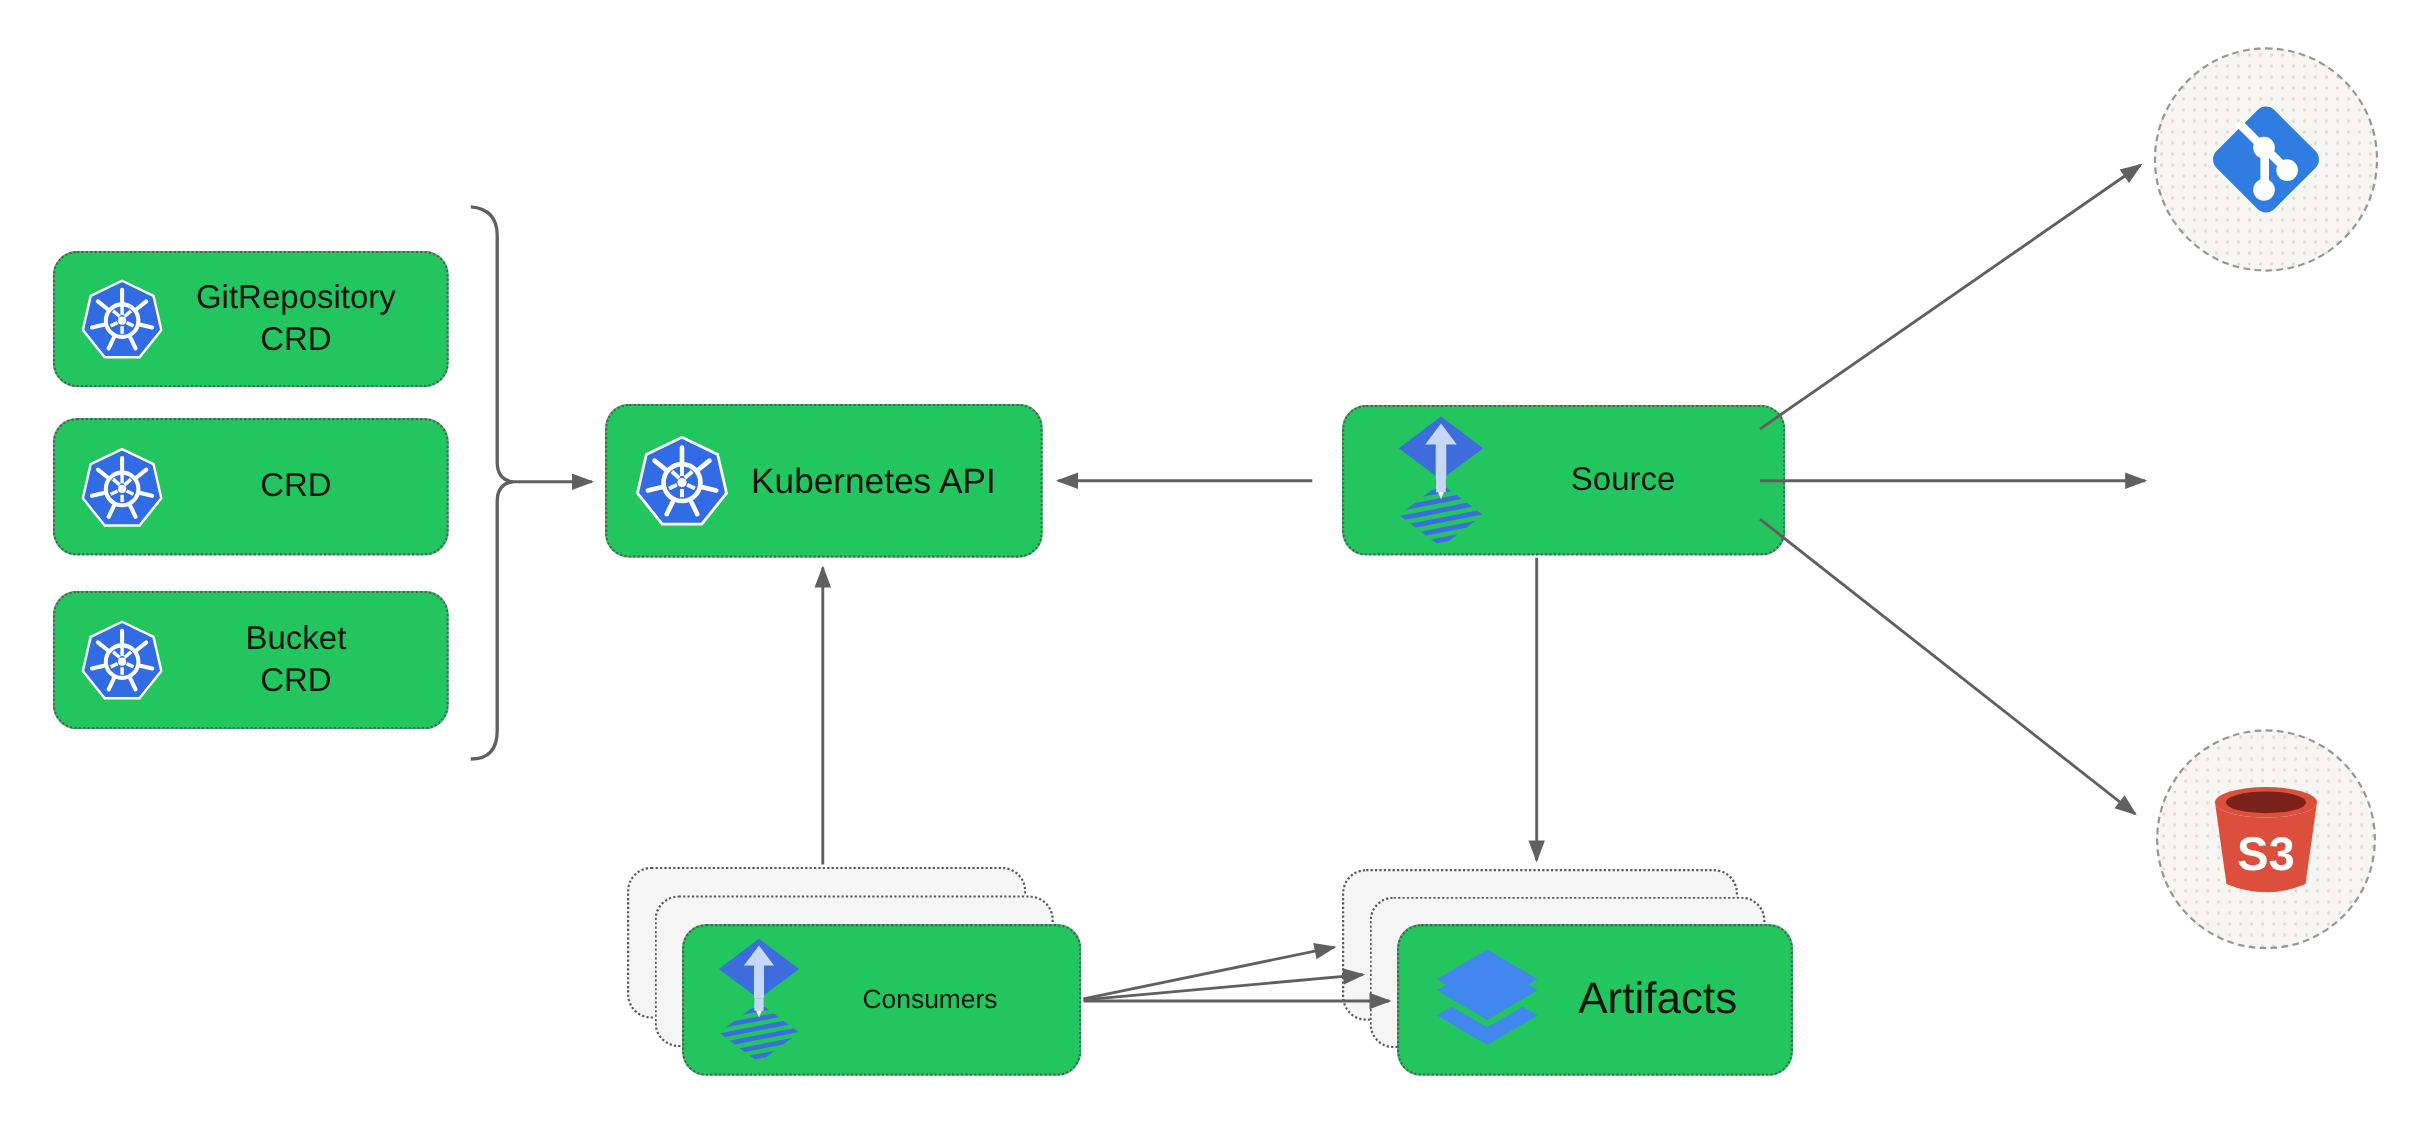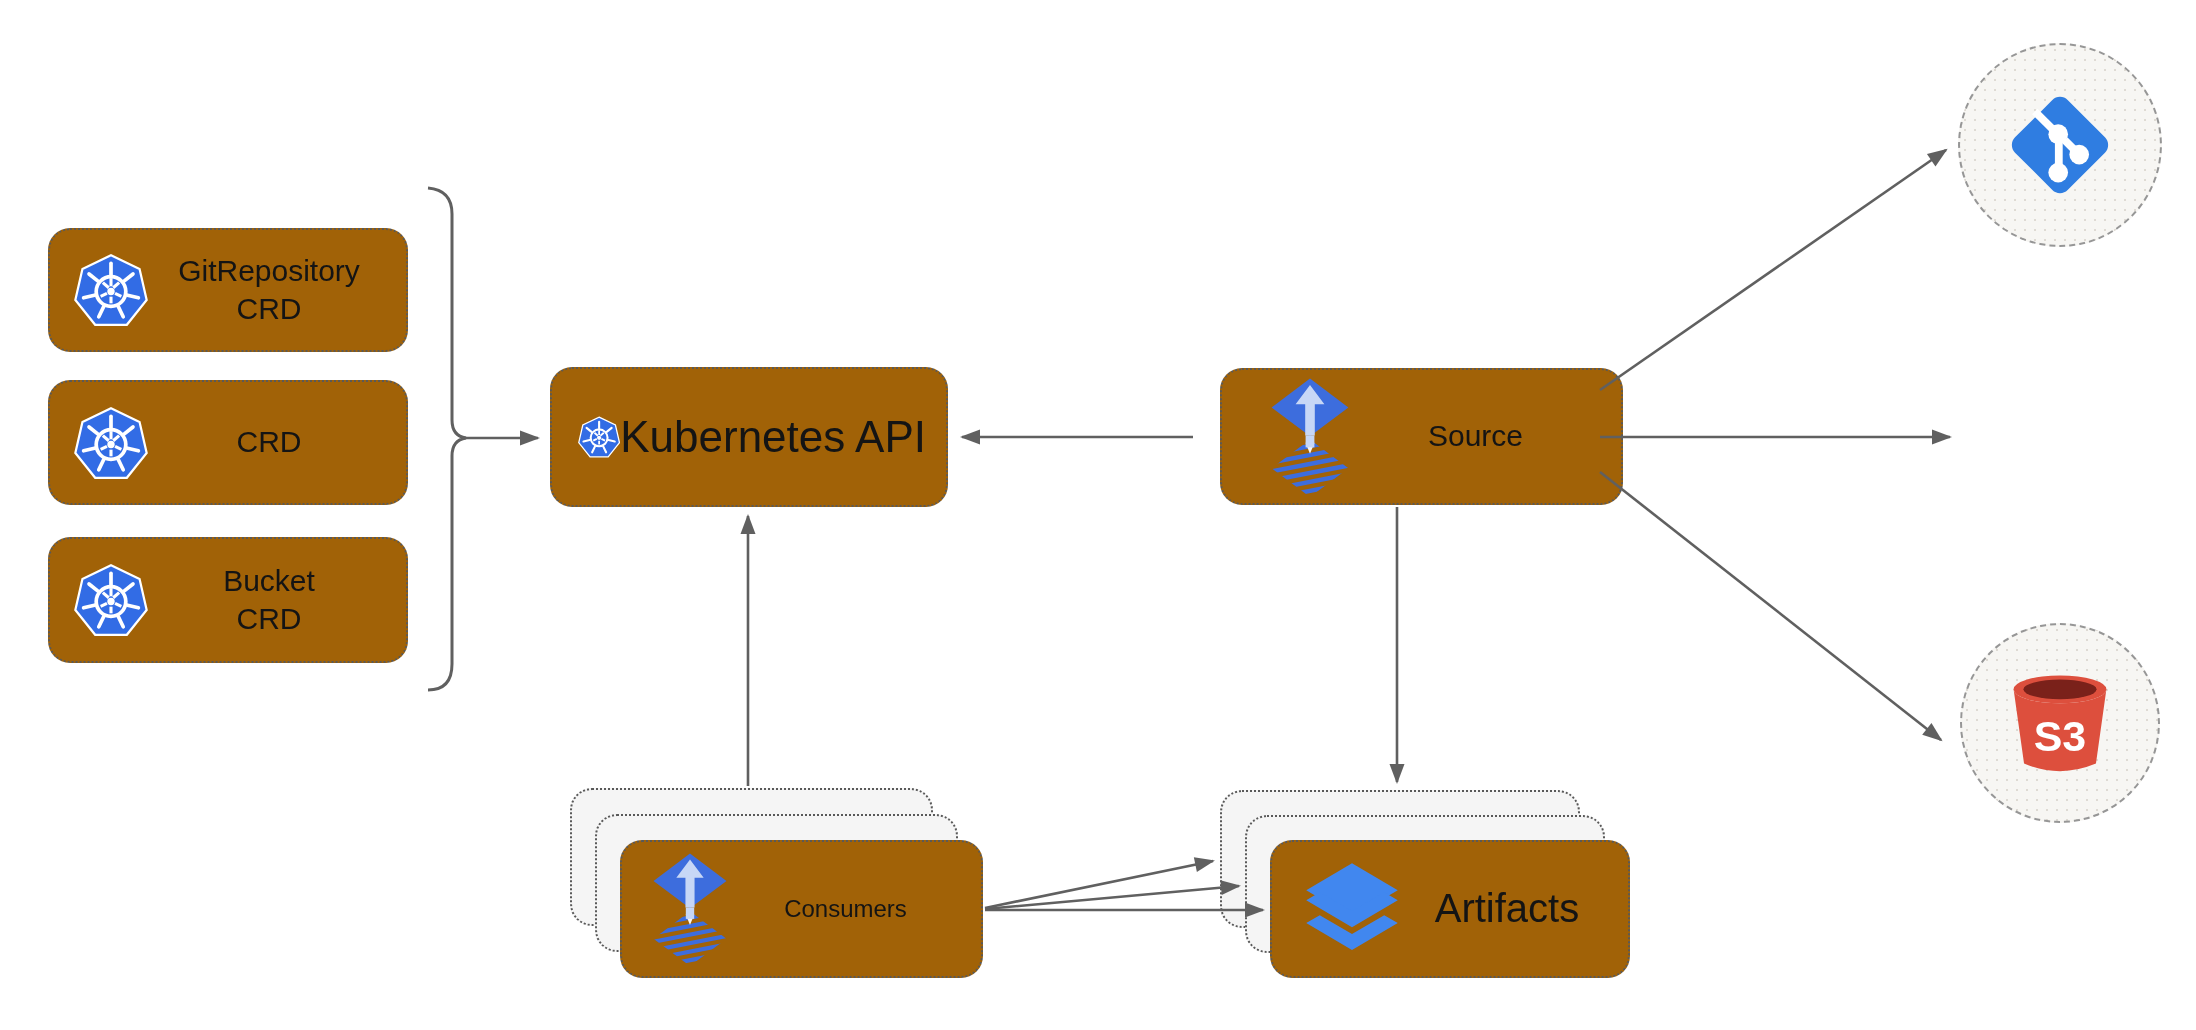--- a/index.html
+++ b/index.html
@@ -2,21 +2,21 @@
 <html><head>
 <meta charset="utf-8">
 <style>
   html,body { margin:0; padding:0; background:#ffffff; }
   #canvas {
     position:relative; width:2196px; height:1030px; background:#ffffff;
     font-family:"Liberation Sans", sans-serif; overflow:hidden;
   }
   .node {
     position:absolute; box-sizing:border-box;
-    background:#a16207; border:2px dotted #595959; border-radius:22px;
+    background:#22c55e; border:2px dotted #595959; border-radius:22px;
     display:flex; align-items:center; z-index:2;
   }
   .stackback { position:absolute; box-sizing:border-box; background:#f5f5f5;
     border:2px dotted #595959; border-radius:22px; }
   .label {
     flex:1; text-align:center; font-size:30px; color:#141414; line-height:1.28;
   }
   .label div { white-space:nowrap; }
   .endpoint {
     position:absolute; box-sizing:border-box; border:2.5px dashed #969696; border-radius:50%;
@@ -149,21 +149,21 @@
     <div class="label">
       <div>Bucket</div>
       <div>CRD</div>
     </div>
   </div>
 
   <div class="node" style="left:550px; top:367px; width:398px; height:140px; padding:0 20px 0 26px;">
     <svg class="icon" width="84" height="84" viewBox="0 0 100 100">
         <use href="#sym-k8s"></use>
       </svg>
-    <div class="label" style="font-size:44px;">
+    <div class="label" style="font-size:32px;">
       <div>Kubernetes API</div>
     </div>
   </div>
 
   <div class="node" style="left:1220px; top:368px; width:403px; height:137px; padding:0 20px 0 48px;">
     <svg class="icon" width="80" height="120" viewBox="0 0 100 150">
         <use href="#sym-flux"></use>
       </svg>
     <div class="label">
       <div>Source</div>
@@ -192,21 +192,21 @@
     </div>
   </div>
 
   <div class="endpoint" style="left:1958px; top:43px; width:204px; height:204px;">
     <svg class="icon" width="120" height="120" viewBox="0 0 100 100">
         <use href="#sym-git"></use>
       </svg>
   </div>
 
 
-  <div class="endpoint" style="left:1960px; top:623px; width:200px; height:200px;text-align:right;">
+  <div class="endpoint" style="left:1960px; top:663px; width:200px; height:200px;text-align:right;">
     <svg class="icon" width="116" height="116" viewBox="0 0 100 100">
       <path d="M10,21 A40,12 0 0 0 90,21 L81,85 Q50,98 19,85 Z" fill="#DD4F3D"></path>
       <ellipse cx="50" cy="21" rx="40" ry="12" fill="#DD4F3D"></ellipse>
       <ellipse cx="50" cy="21" rx="31.5" ry="8.5" fill="#7A211A"></ellipse>
       <text x="50" y="74" text-anchor="middle" font-family="Liberation Sans, sans-serif" font-size="37" font-weight="bold" fill="#ffffff">S3</text>
     </svg>
   </div>
 
 </div>
 

